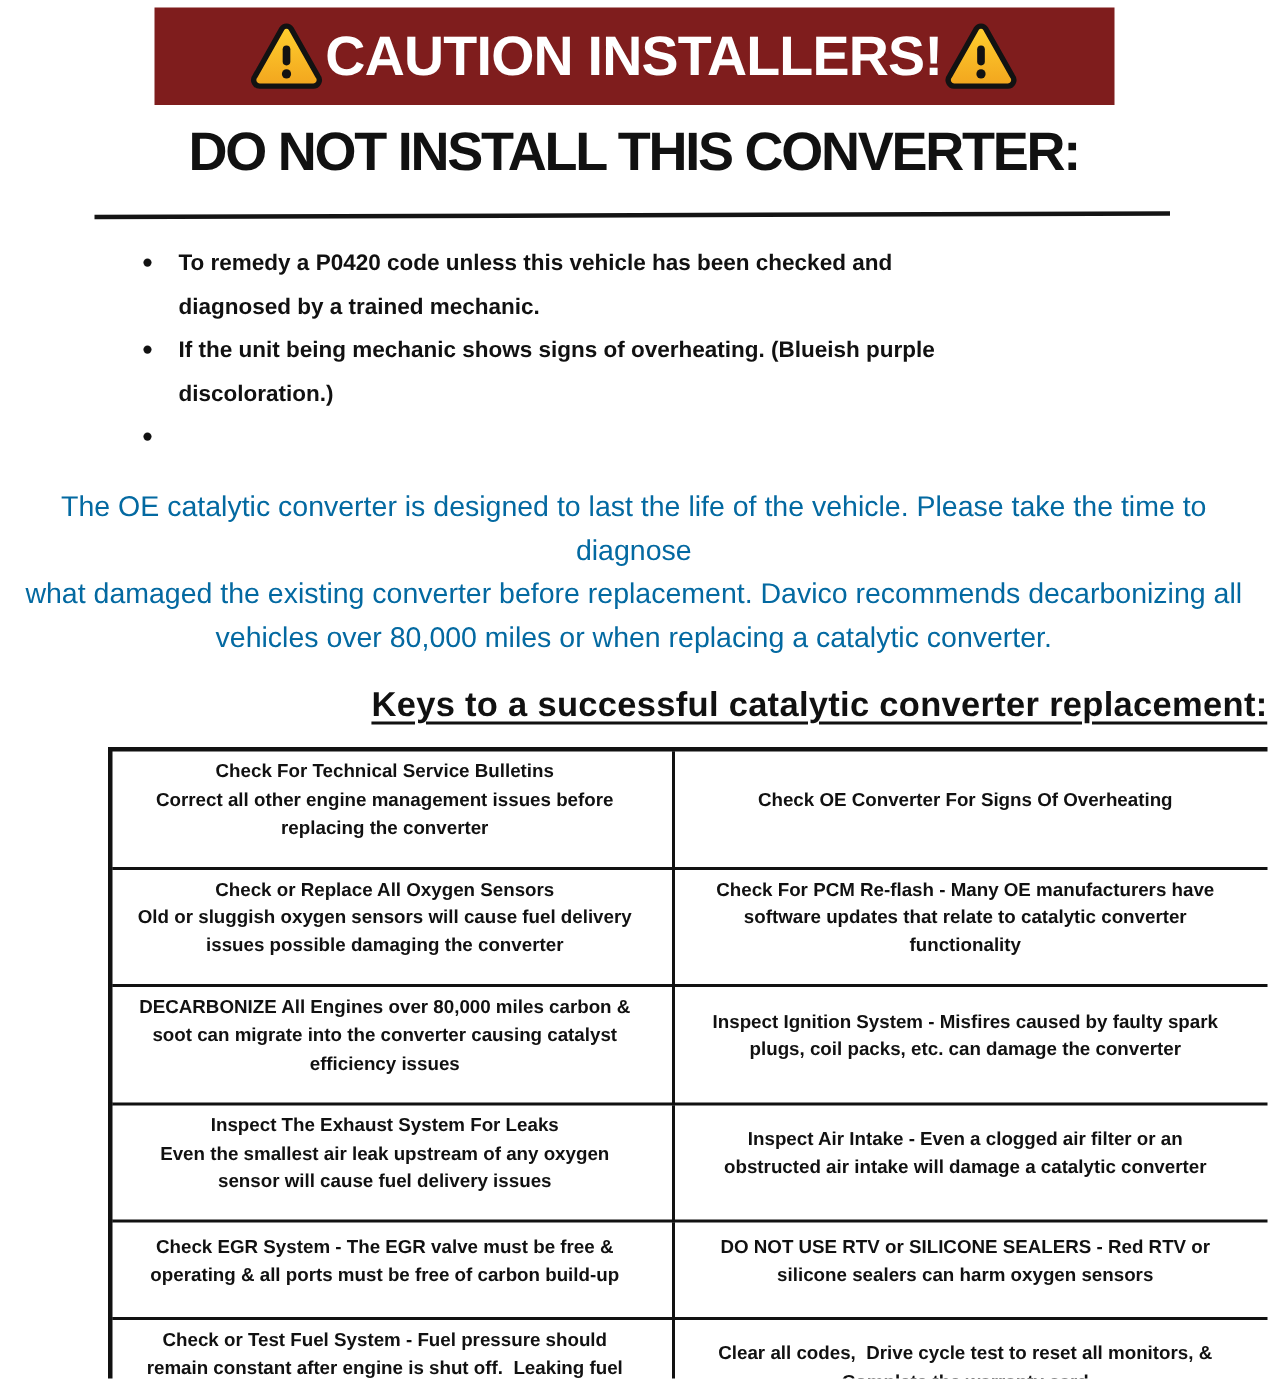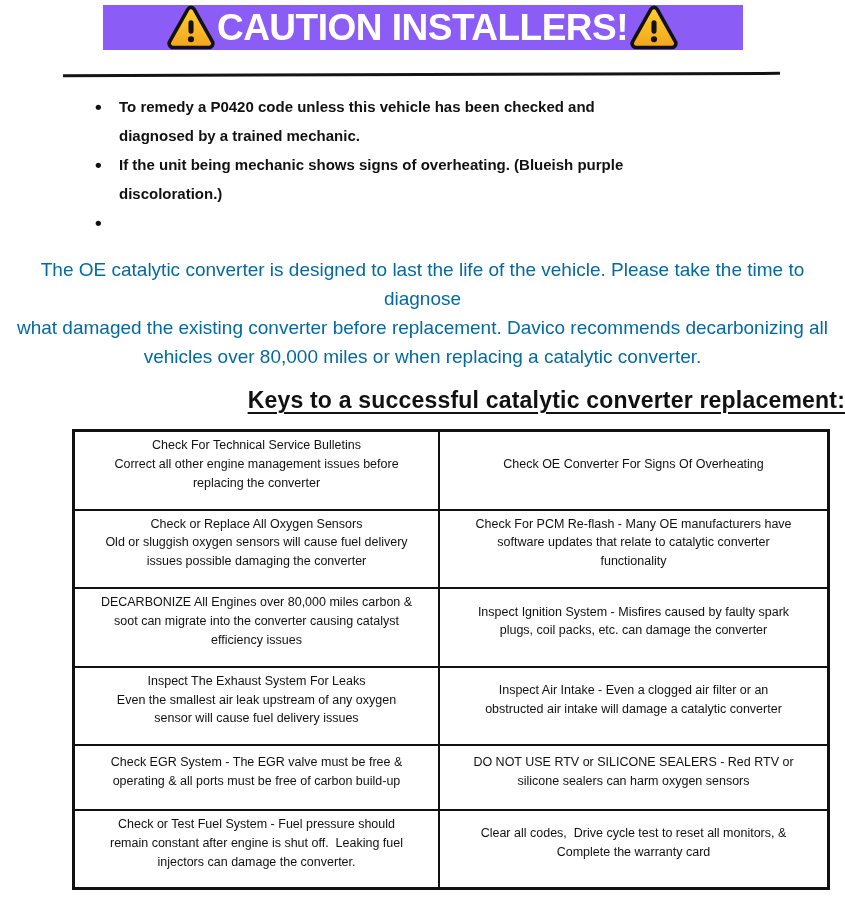--- a/index.html
+++ b/index.html
@@ -8,22 +8,22 @@
     background: #ffffff;
     overflow: hidden;
     font-family: "Liberation Sans", sans-serif;
     color: #111;
   }
   .page { position: relative; width: 845px; height: 919px; }
 
   
   .banner {
     margin: 5px auto 0 auto;
-    width: 640px; height: 45px;
-    background: #8b5cf6;
+    width: 640px; height: 65px;
+    background: #7f1d1d;
     display: flex; align-items: center; justify-content: center;
   }
   .banner-text {
     color: #ffffff;
     font-size: 37px;
     font-weight: bold;
     letter-spacing: -0.5px;
     white-space: nowrap;
   }
   .tri { width: 52px; height: 47px; display: inline-flex; }
@@ -93,23 +93,23 @@
     width: 694px;
     border-collapse: collapse;
     border: 3px solid #111;
     table-layout: fixed;
   }
   table.keys td {
     border: 2.5px solid #111;
     vertical-align: middle;
     text-align: center;
     font-size: 12.5px;
-    font-weight: normal;
+    font-weight: bold;
     line-height: 1.5;
-    padding: 4px 14px 16px 14px;
+    padding: 4px 24px 16px 14px;
     white-space: pre-wrap;
   }
   td.col-left  { width: 335px; }
   td.col-right { width: 359px; }
   td.cell-lg { font-size: 15.5px; padding-bottom: 10px; }
   tr.r1 { height: 79px; }
   tr.r2 { height: 71px; }
   tr.r3 { height: 79px; }
   tr.r4 { height: 77px; }
   tr.r5 { height: 65px; }
@@ -137,20 +137,21 @@
     <span class="banner-text">CAUTION INSTALLERS!</span>
     <span class="tri">
       <svg viewBox="0 0 100 92" aria-hidden="true">
         <path d="M44 10 L9 72 a8 8 0 0 0 7 13 h68 a8 8 0 0 0 7 -13 L56 10 a7 7 0 0 0 -12 0 Z" fill="url(#triGrad)" stroke="#121212" stroke-width="7" stroke-linejoin="round"></path>
         <rect x="45" y="32" width="10" height="26" rx="5" fill="#121212"></rect>
         <circle cx="50" cy="69" r="6" fill="#121212"></circle>
       </svg>
     </span>
   </header>
 
+  <h1>DO NOT INSTALL THIS CONVERTER:</h1>
 
   <div class="rule"></div>
 
   <ul class="warnings">
     <li>
       <span class="dot">•</span>
       <div class="wtext">To remedy a P0420 code unless this vehicle has been checked and
 diagnosed by a trained mechanic.</div>
     </li>
     <li>

